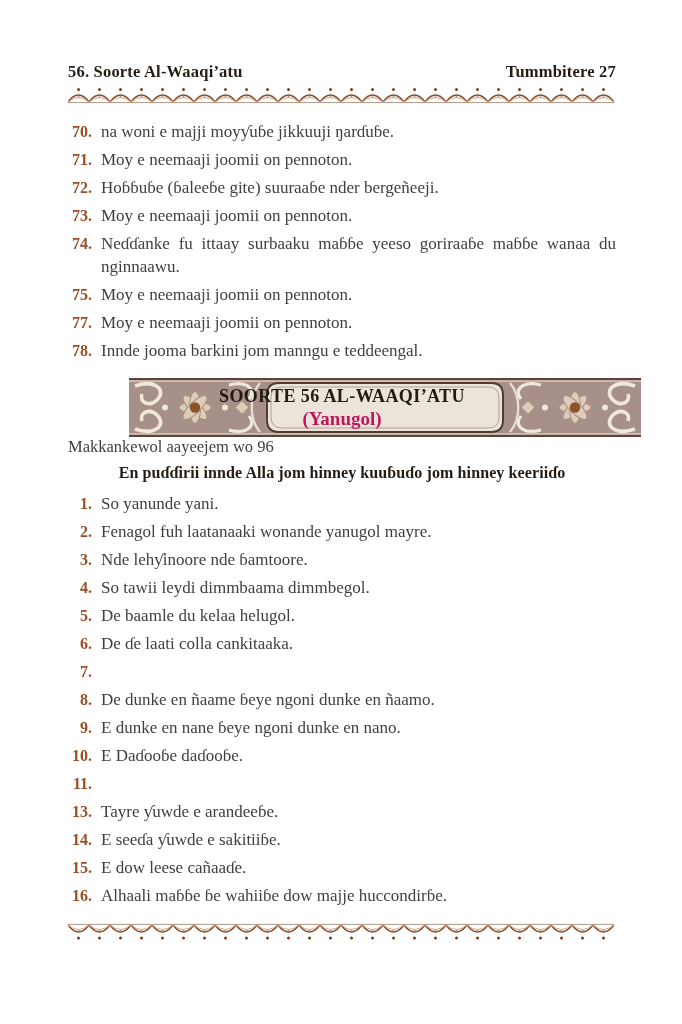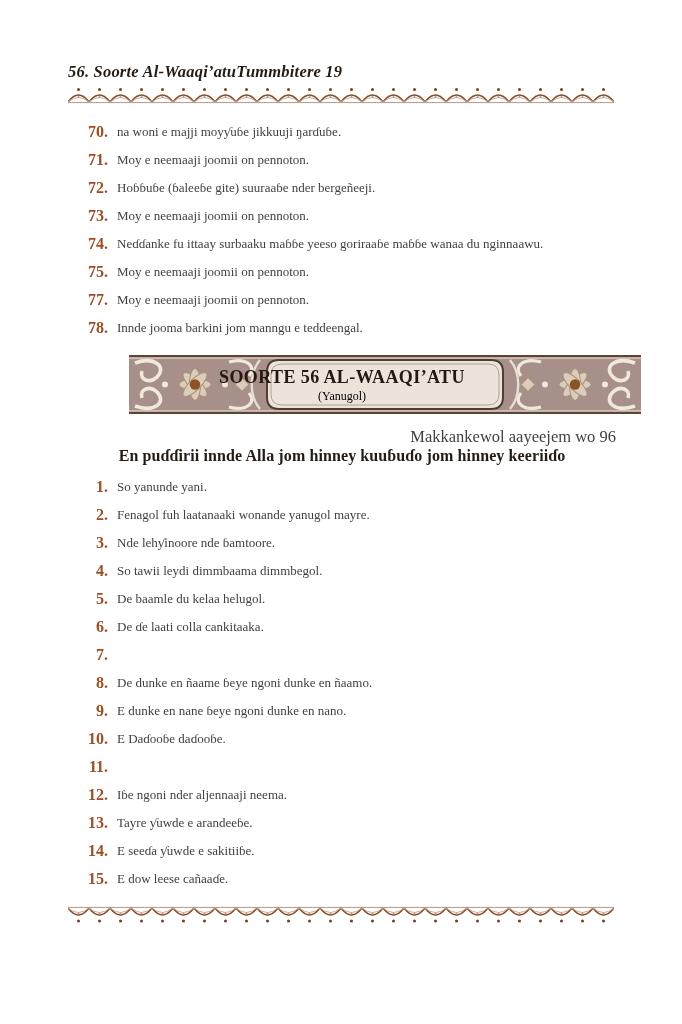--- a/index.html
+++ b/index.html
@@ -6,62 +6,62 @@
   html,body { width:682px; height:1024px; }
   body {
     background:#ffffff;
     font-family:"Liberation Serif","DejaVu Serif",serif;
     color:#3f3f3f;
     overflow:hidden;
   }
   .page { width:682px; height:1024px; padding:62px 66px 0 68px; position:relative; }
 
   
-  .header-row { display:flex; justify-content:flex-start; align-items:baseline;font-style:italic; }
+  .header-row { display:flex; justify-content:space-between; align-items:baseline; }
   .header-row .h-left, .header-row .h-right {
     font-weight:bold; font-size:16.5px; color:#241c14; letter-spacing:.2px;
   }
 
   .rule-svg { display:block; width:546px; height:19px; margin-top:5px; }
   .rule-svg.bottom { margin-top:13px; }
 
   
-  .verses { margin-top:11px;margin-left:16px; }
+  .verses { margin-top:11px; }
   .verse { display:flex; line-height:23px; padding:2.5px 0; }
   .vnum {
     flex:none; width:33px; text-align:right; padding-right:9px;
     font-weight:bold; color:#9c4f26; font-size:16px;
   }
-  .vtext { flex:1; font-size:13px; text-align:justify; color:#3f3f3f; }
+  .vtext { flex:1; font-size:17px; text-align:justify; color:#3f3f3f; }
 
   
   .banner { position:relative; width:426px; height:59px; margin:14px auto 0 auto; }
   .banner-art { position:absolute; inset:0; width:512px; height:59px; display:block; }
   .banner-text {
     position:absolute; inset:0; display:flex; flex-direction:column;
     align-items:center; justify-content:center; gap:1px; padding-top:1px;
   }
   .banner-title { font-weight:bold; font-size:18px; color:#241a12; letter-spacing:.4px; }
-  .banner-subtitle { font-weight:normal; font-size:12px; color:#000000; }
-
-  .meta-line { text-align:right; font-size:16.5px; margin-top:13px; color:#3f3f3f; }
+  .banner-subtitle { font-weight:bold; font-size:19px; color:#be185d; }
+
+  .meta-line { text-align:left; font-size:16.5px; color:#3f3f3f; }
   .basmala-line {
     text-align:center; font-weight:bold; font-size:16px;
-    color:#241c14; letter-spacing:.1px;
+    margin-top:7px; color:#241c14; letter-spacing:.1px;
   }
   .verses.main { margin-top:7px; }
 </style>
 </head>
 <body>
 
 <div class="page">
 
   <div class="header-row">
     <span class="h-left">56. Soorte Al-Waaqi’atu</span>
-    <span class="h-right">Tummbitere 19</span>
+    <span class="h-right">Tummbitere 27</span>
   </div>
 
   <svg class="rule-svg" viewBox="0 0 546 19" xmlns="http://www.w3.org/2000/svg">
     <defs>
       <pattern id="tb" width="21" height="19" patternUnits="userSpaceOnUse">
         <path d="M0,15 Q10.5,1 21,15" fill="none" stroke="#8a4b26" stroke-width="1.6"></path>
         <path d="M0,15 Q10.5,6 21,15" fill="none" stroke="#c2ab97" stroke-width="1"></path>
         <circle cx="10.5" cy="2.6" r="1.5" fill="#7a3b1e"></circle>
         <circle cx="10.5" cy="10" r="1" fill="#b49682"></circle>
         <line x1="0" y1="15.6" x2="21" y2="15.6" stroke="#b49682" stroke-width="1"></line>
@@ -201,40 +201,40 @@
 
       <div class="verse">
         <span class="vnum">10.</span>
         <span class="vtext">E Daɗooɓe daɗooɓe.</span>
       </div>
 
       <div class="verse">
         <span class="vnum">11.</span>
       </div>
 
-      <div class="verse">
-        <span class="vnum">12.</span>
-        <span class="vtext">Iɓe ngoni nder aljennaaji neema.</span>
-      </div>
 
       <div class="verse">
         <span class="vnum">13.</span>
         <span class="vtext">Tayre ƴuwde e arandeeɓe.</span>
       </div>
 
       <div class="verse">
         <span class="vnum">14.</span>
         <span class="vtext">E seeɗa ƴuwde e sakitiiɓe.</span>
       </div>
 
       <div class="verse">
         <span class="vnum">15.</span>
         <span class="vtext">E dow leese cañaaɗe.</span>
       </div>
 
+      <div class="verse">
+        <span class="vnum">16.</span>
+        <span class="vtext">Alhaali maɓɓe ɓe wahiiɓe dow majje huccondirɓe.</span>
+      </div>
     </div>
 
   <svg class="rule-svg bottom" viewBox="0 0 546 19" xmlns="http://www.w3.org/2000/svg">
     <defs>
       <pattern id="bb" width="21" height="19" patternUnits="userSpaceOnUse">
         <line x1="0" y1="2.4" x2="21" y2="2.4" stroke="#b49682" stroke-width="1"></line>
         <path d="M0,3 Q10.5,17 21,3" fill="none" stroke="#8a4b26" stroke-width="1.6"></path>
         <path d="M0,3 Q10.5,12 21,3" fill="none" stroke="#c2ab97" stroke-width="1"></path>
         <circle cx="10.5" cy="16" r="1.5" fill="#7a3b1e"></circle>
         <circle cx="10.5" cy="8.5" r="1" fill="#b49682"></circle>

